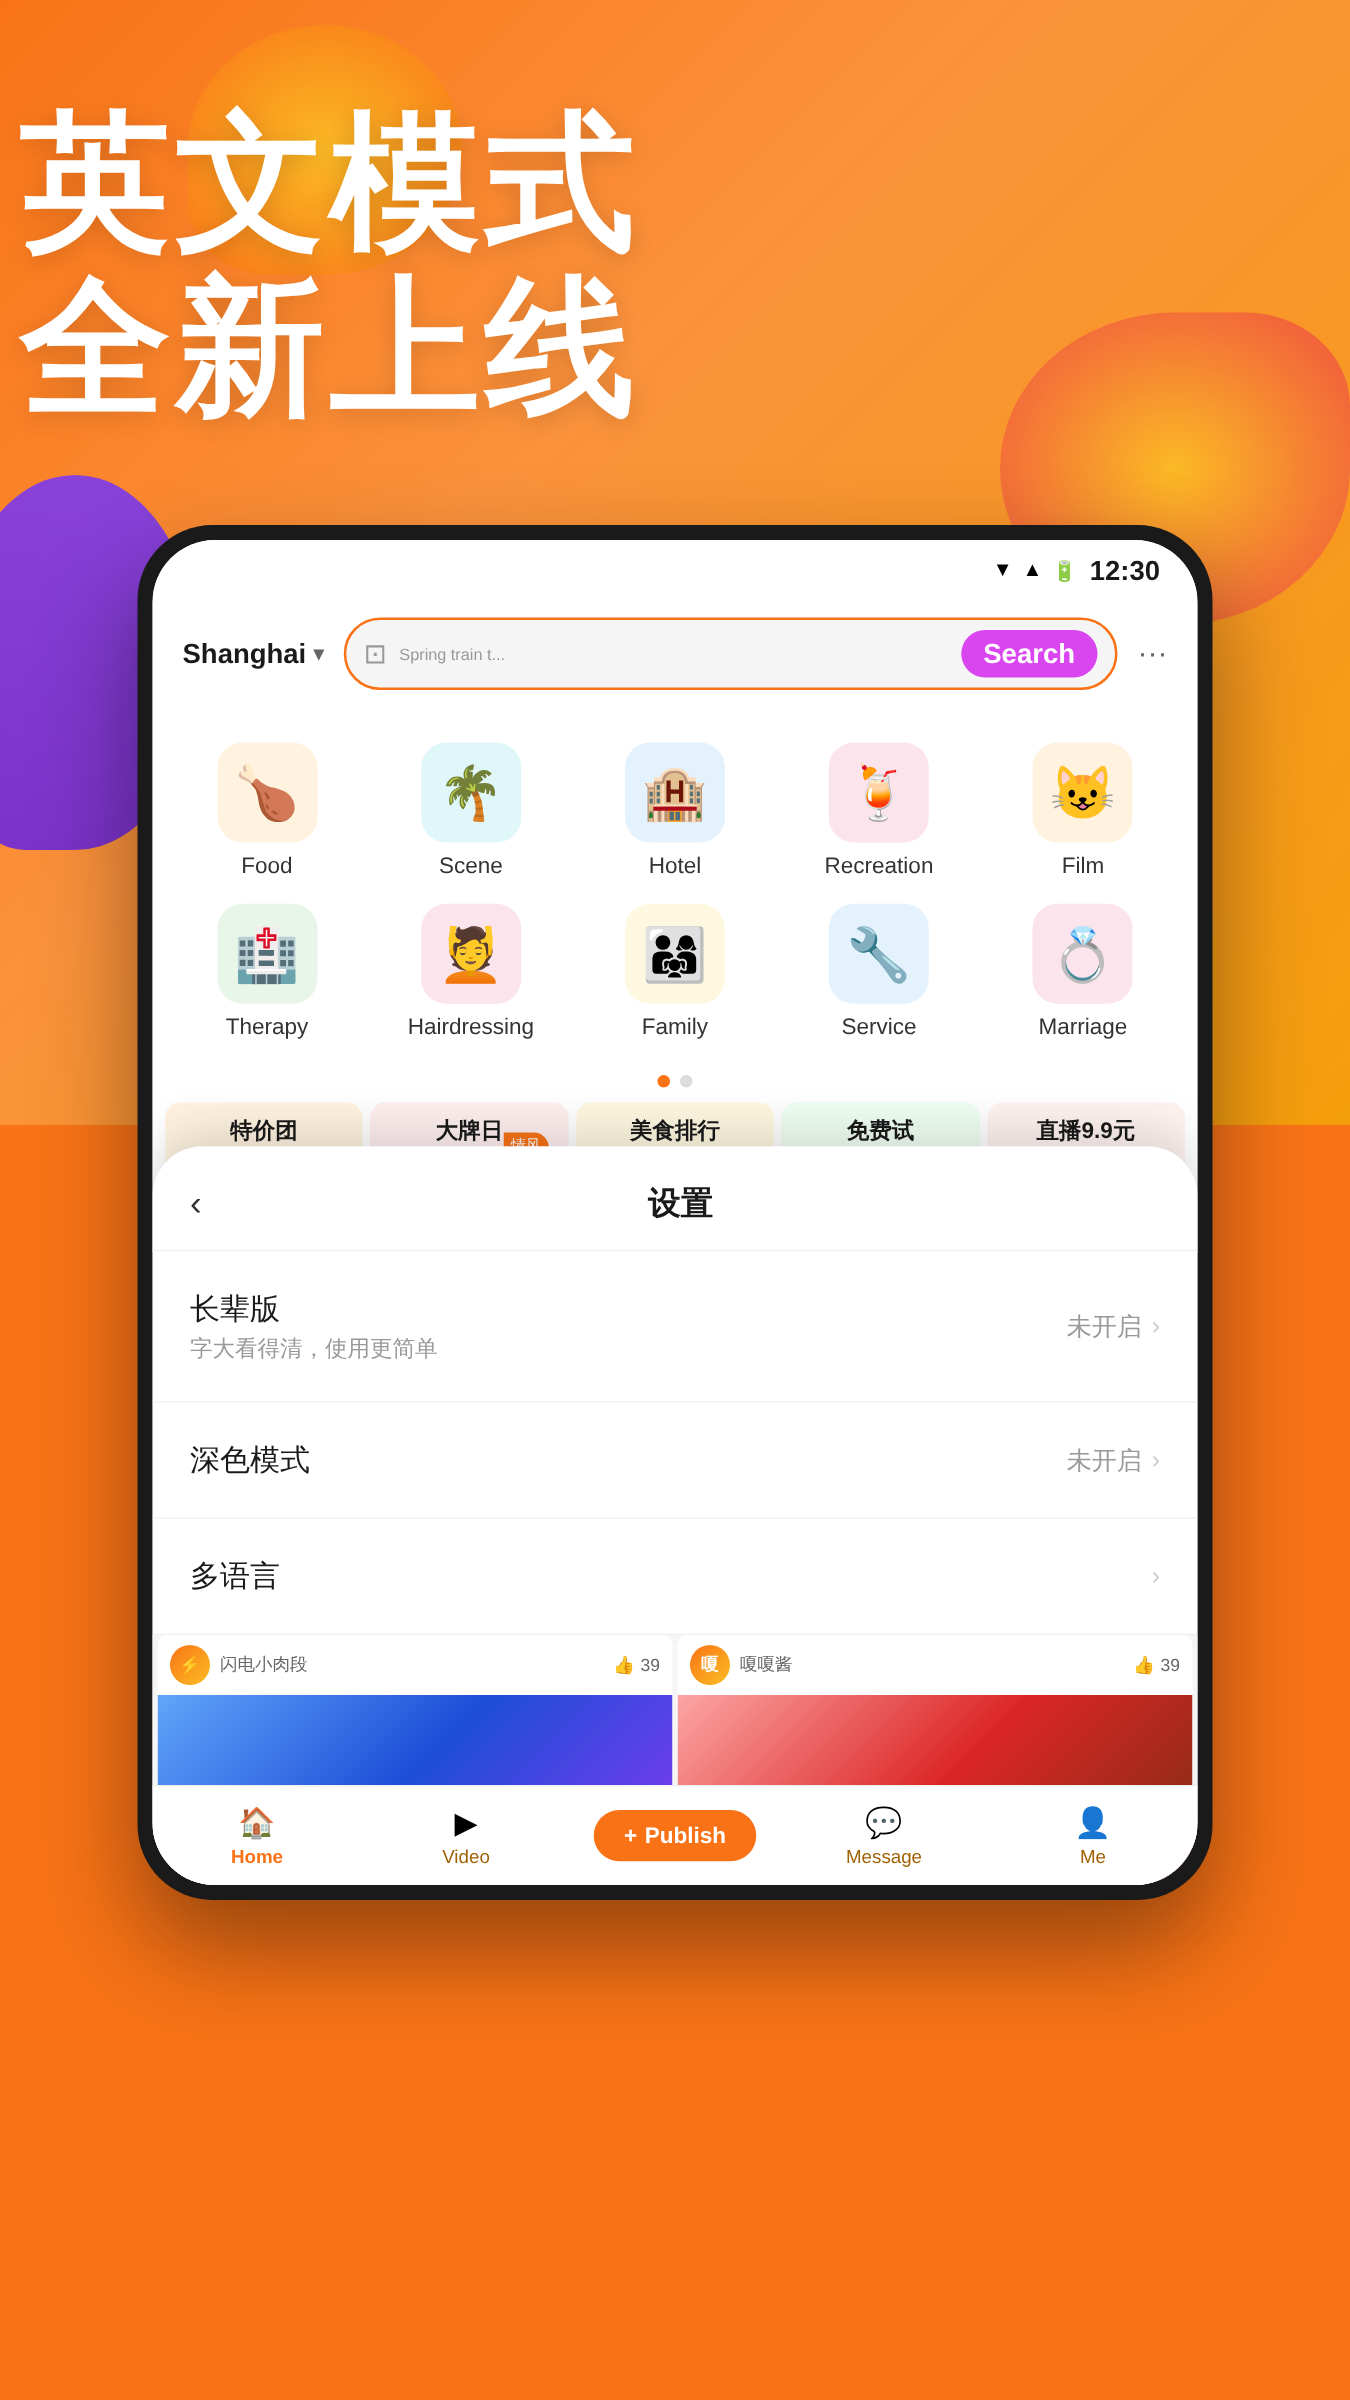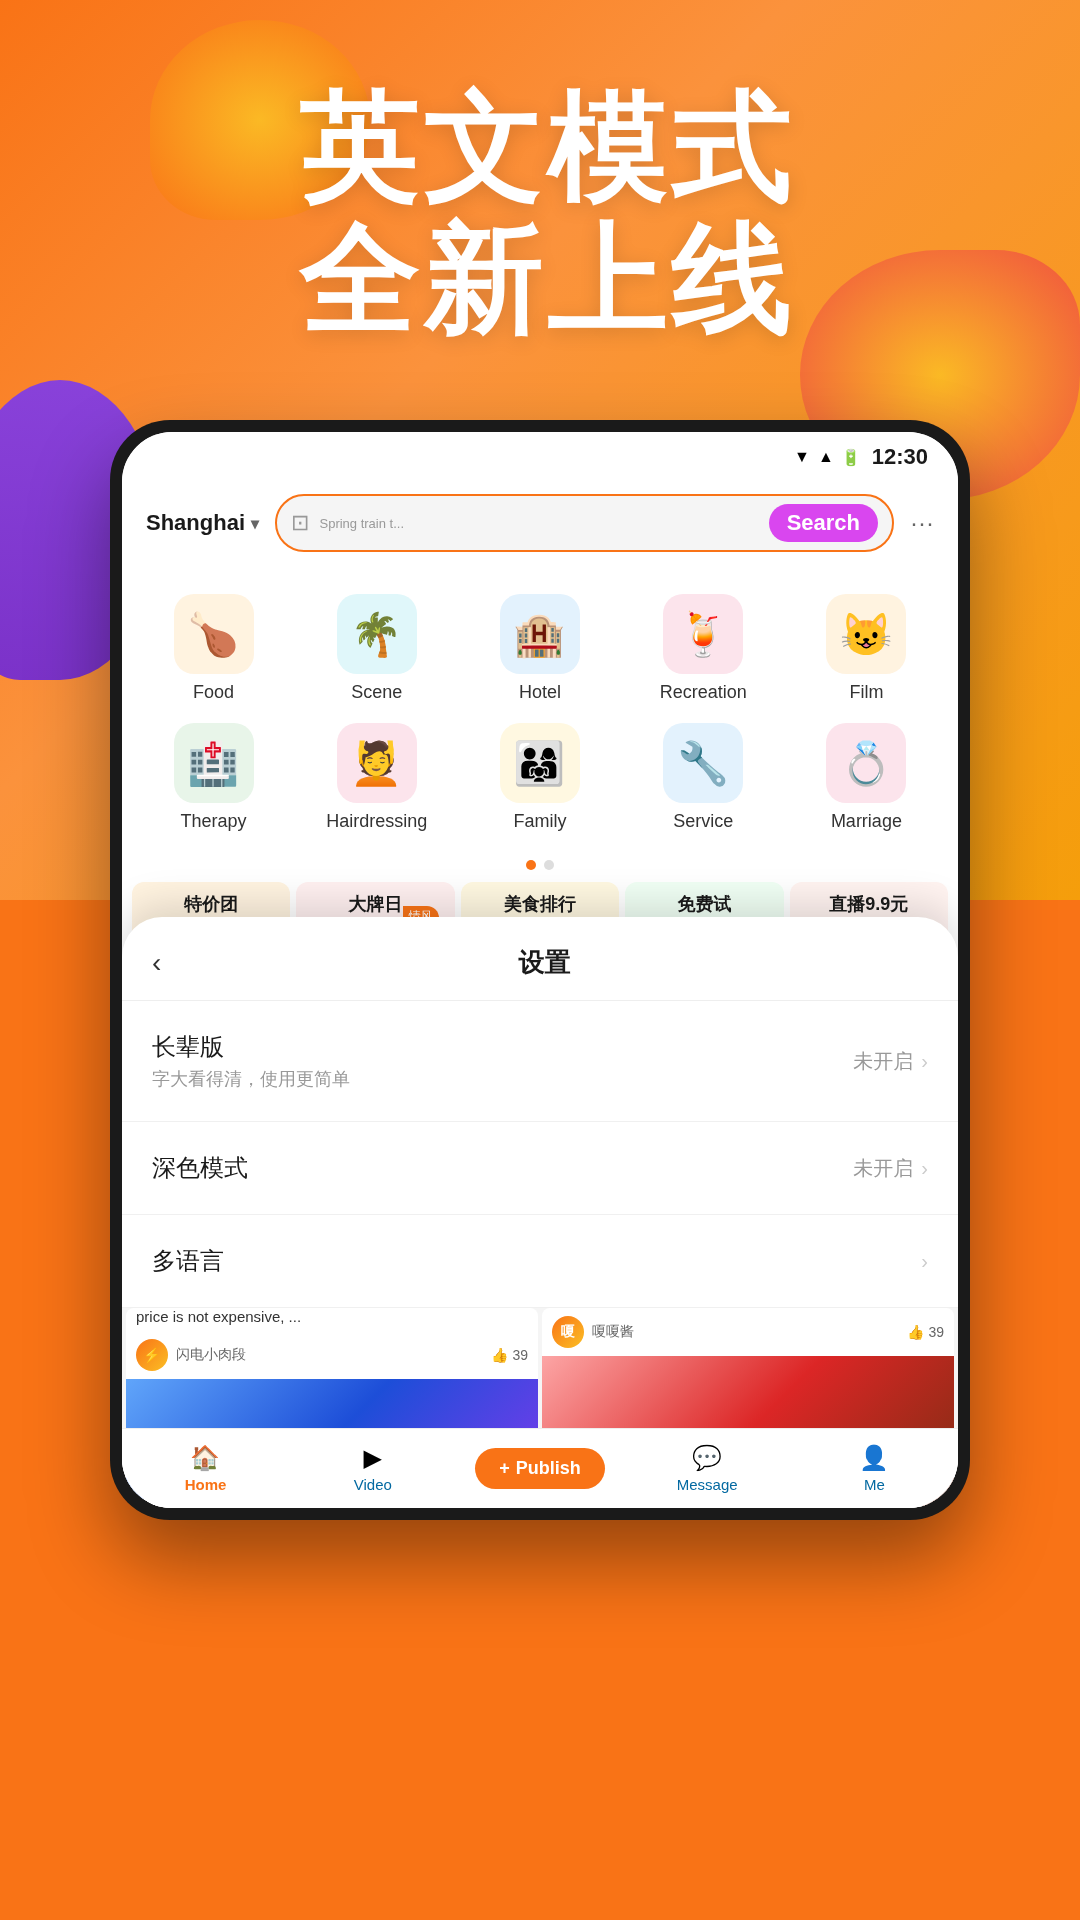--- a/index.html
+++ b/index.html
@@ -49,21 +49,20 @@
       border-radius: 50% 50% 50% 30%;
       opacity: 0.9;
       z-index: 1;
     }
 
     
     .hero-text {
       position: absolute;
       top: 80px;
       left: 16px; right: 0;
-      text-align: center;
       z-index: 2;
     }
     .hero-text h1 {
       font-size: 120px;
       font-weight: 900;
       color: white;
       line-height: 1.1;
       text-shadow: 0 4px 20px rgba(0,0,0,0.15);
       letter-spacing: 4px;
     }
@@ -293,21 +292,21 @@
       display: flex; align-items: center; justify-content: space-around;
       border-top: 1px solid #eee;
       z-index: 20;
     }
     .nav-item {
       display: flex; flex-direction: column; align-items: center; gap: 4px;
       cursor: pointer;
       flex: 1;
     }
     .nav-icon { font-size: 24px; }
-    .nav-label { font-size: 15px; color: #0369a1; }
+    .nav-label { font-size: 15px; color: #a16207; }
     .nav-label-active { font-size: 15px; color: #f97316; font-weight: 600; }
     .nav-publish-btn {
       background: #f97316;
       color: white;
       border-radius: 30px;
       padding: 10px 24px;
       font-size: 18px;
       font-weight: 600;
       display: flex; align-items: center; gap: 6px;
       cursor: pointer;
@@ -482,21 +481,20 @@
           <div class="settings-item-title">多语言</div>
         </div>
         <div class="settings-item-right">
           <span class="chevron-right">›</span>
         </div>
       </div>
 
       <div style="padding: 0; background: #f5f5f5; overflow: hidden; height: 200px;">
         <div class="content-cards">
           <div class="content-card">
-            <div class="card-title">price is not expensive, ...</div>
             <div class="card-info">
               <div class="card-avatar">⚡</div>
               <span class="card-username">闪电小肉段</span>
               <span class="card-likes">👍 39</span>
             </div>
             <div class="card-img-placeholder" style="background: linear-gradient(135deg, #60a5fa 0%, #1d4ed8 50%, #7c3aed 100%);"></div>
           </div>
           <div class="content-card">
             <div class="card-info">
               <div class="card-avatar">嗄</div>

